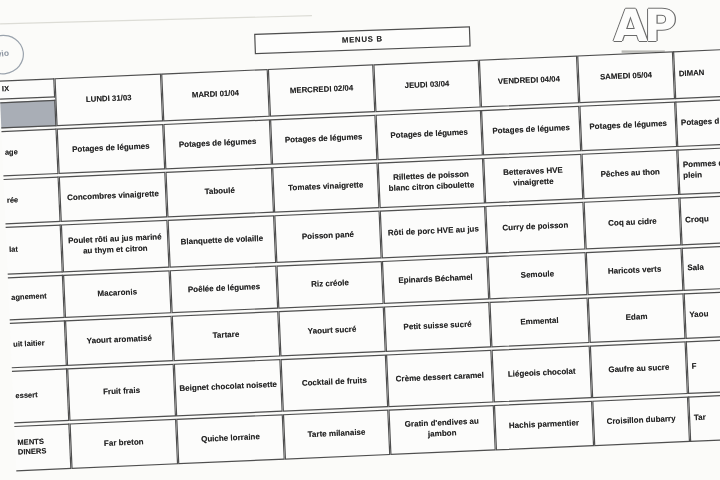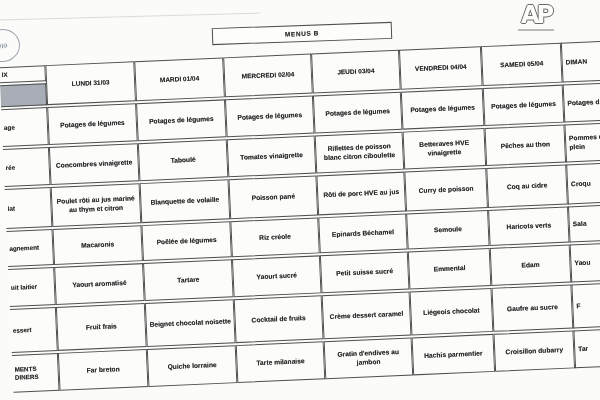--- a/index.html
+++ b/index.html
@@ -26,21 +26,21 @@
     border:1px solid #4e4e4e;background:#fdfdfc;
     transform:rotate(-2deg);
     display:flex;align-items:center;justify-content:center;
     font-size:6.5px;font-weight:700;letter-spacing:.6px;color:#2e2e2e;
     text-shadow:0 0 .5px rgba(60,60,60,.6);
   }
   
   .logo-right{position:absolute;left:506px;top:3px;width:60px;text-align:center;}
   .ap-text{
     font-family:"DejaVu Sans",sans-serif;
-    font-size:24px;font-weight:700;letter-spacing:-3px;line-height:1;
+    font-size:37px;font-weight:700;letter-spacing:-3px;line-height:1;
     color:#fdfdfc;
     text-shadow:1px 0 #6a6a6a,-1px 0 #6a6a6a,0 1px #6a6a6a,0 -1px #6a6a6a;
   }
   .ap-tagline{height:2px;width:36px;background:#b9b9b5;margin:2px auto 0;}
 
   
   .doc-rotate{
     position:absolute;left:-1px;top:52px;width:604px;
     transform:rotate(-2.5deg);transform-origin:302px 0;
   }

